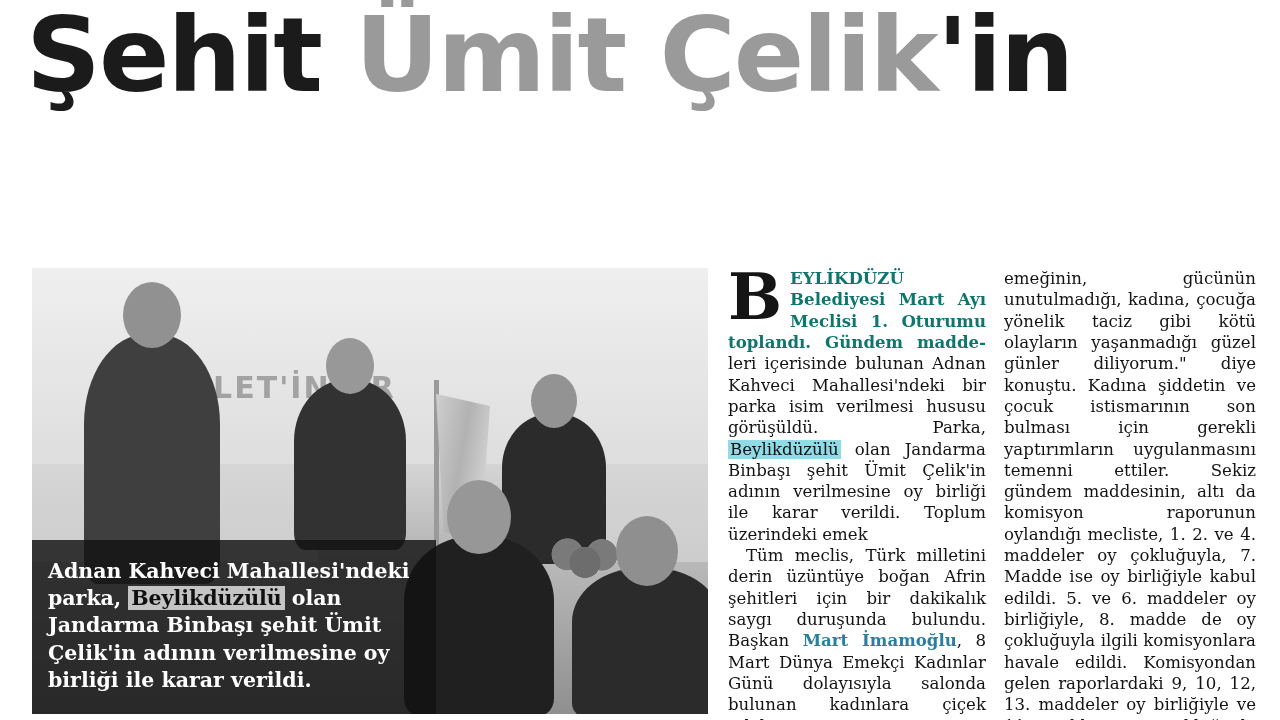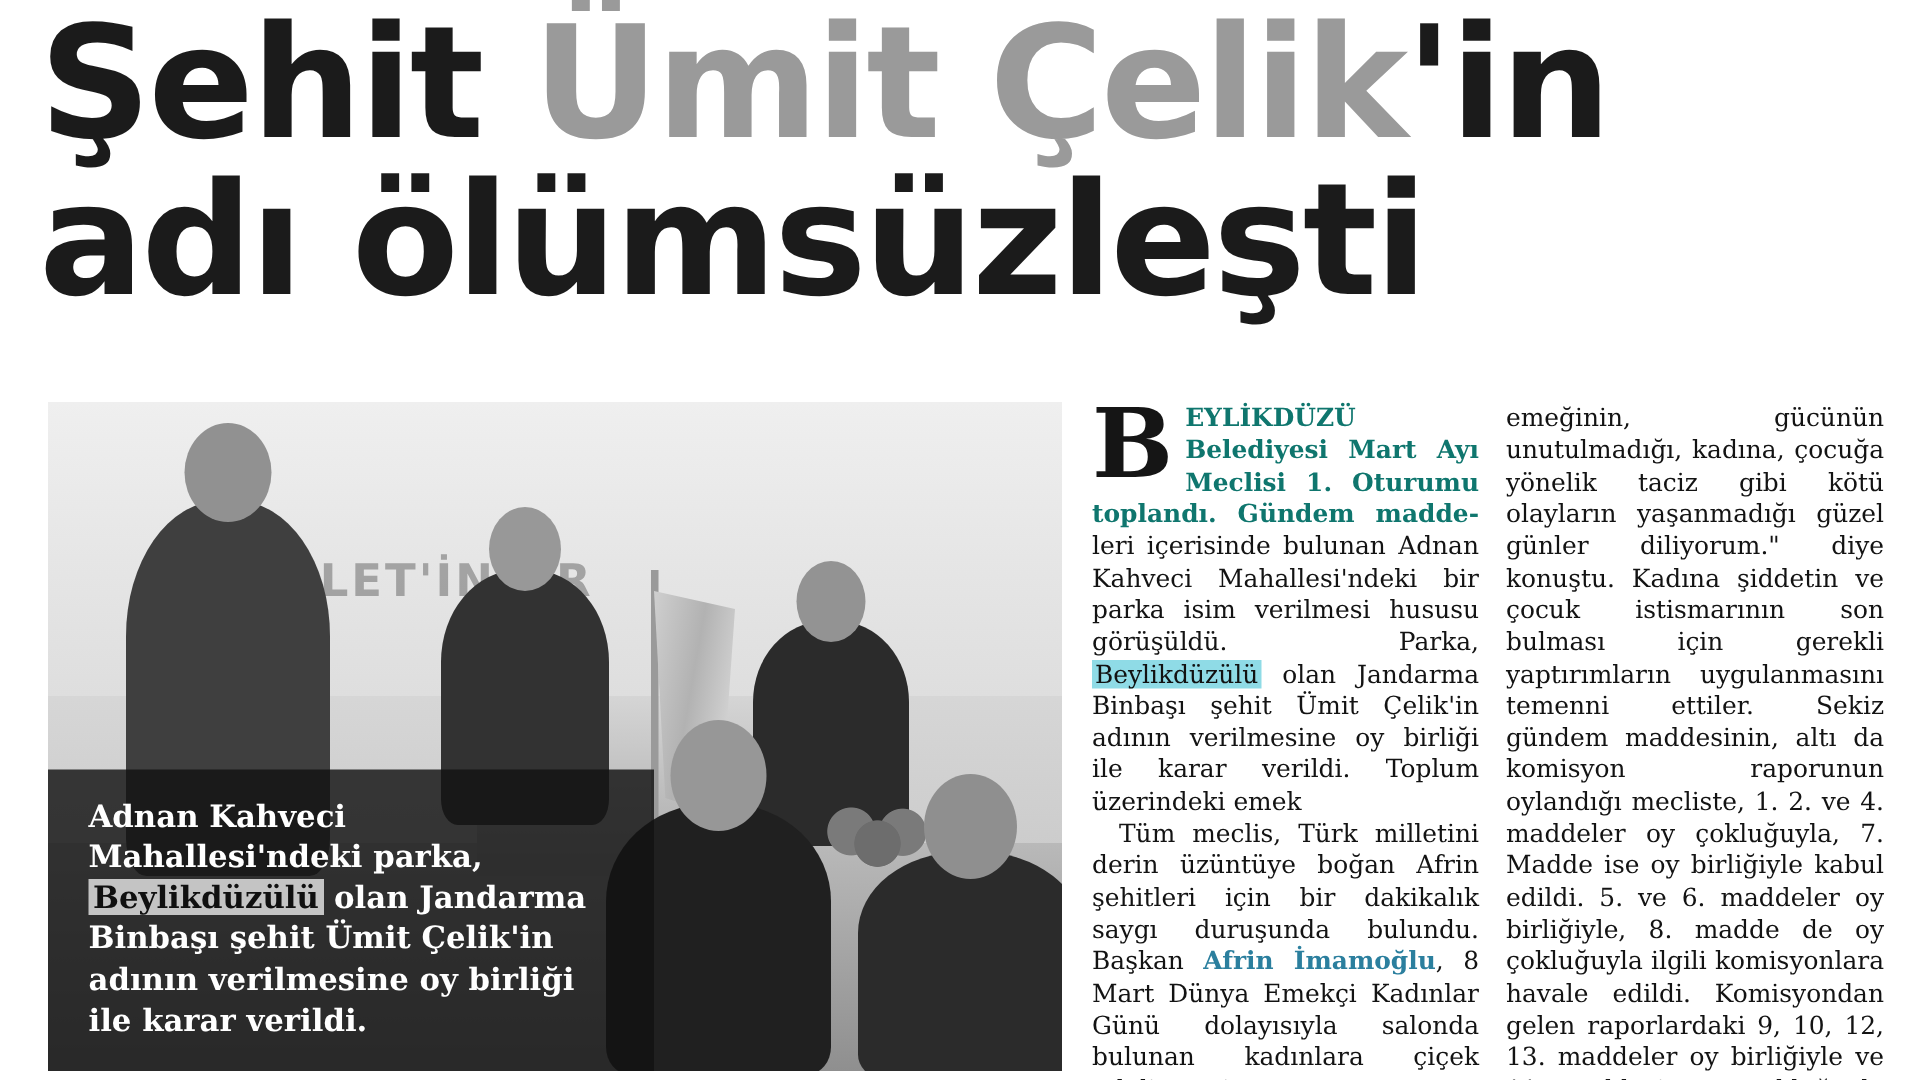--- a/index.html
+++ b/index.html
@@ -141,21 +141,21 @@
                 radial-gradient(circle at 25% 45%, #7a7a7a 0 26%, transparent 27%),
                 radial-gradient(circle at 74% 46%, #7a7a7a 0 26%, transparent 27%);
   }
 
   
   .caption {
     position: absolute;
     left: 0;
     bottom: 0;
     width: 404px;
-    padding: 18px 22px 20px 27px;
+    padding: 18px 22px 20px 16px;
     box-sizing: border-box;
     background: rgba(18,18,18,0.82);
     color: #ffffff;
     font-family: "DejaVu Serif", serif;
     font-weight: bold;
     font-size: 20.5px;
     line-height: 1.33;
   }
   .caption .hl {
     background: #7fd6e2;
@@ -203,21 +203,20 @@
   .col p { margin: 0; text-indent: 18px; }
   .col p.first { text-indent: 0; }
 </style>
 </head>
 <body>
 
 <div class="page">
 
   <div class="headline">
     <div class="headline-line l1"><span>Şehit </span><span class="hl-grey">Ümit Çelik</span><span>'in</span></div>
-    <div class="headline-line l2">adı ölümsüzleşti</div>
   </div>
 
   <div class="photo">
     <div class="bg"></div>
     <div class="wall-band"></div>
     <div class="wall-text">LLET'İNDİR</div>
     <div class="desk"></div>
     <div class="podium"></div>
     <div class="flagpole"></div>
     <div class="flag"></div>
@@ -237,21 +236,21 @@
       </div>
     <div class="fig f5">
         <div class="head"></div>
       </div>
 
     <div class="caption"><span>Adnan Kahveci Mahallesi'ndeki parka, </span><span class="hl">Beylikdüzülü</span><span> olan Jandarma Binbaşı şehit Ümit Çelik'in adının verilmesine oy birliği ile karar verildi.</span></div>
   </div>
 
   <div class="col c1">
     <p class="first"><span class="dropcap">B</span><span class="lede">EYLİKDÜZÜ Belediyesi Mart Ayı Meclisi 1. Oturumu toplandı. Gündem madde-</span><span>leri içerisinde bulunan Adnan Kahveci Mahallesi'ndeki bir parka isim verilmesi hususu görüşüldü. Parka, </span><span class="hl-cyan">Beylikdüzülü</span><span> olan Jandarma Binbaşı şehit Ümit Çelik'in adının verilmesine oy birliği ile karar verildi. Toplum üzerindeki emek</span></p>
-    <p><span>Tüm meclis, Türk milletini derin üzüntüye boğan Afrin şehitleri için bir dakikalık saygı duruşunda bulundu. Başkan </span><span class="name-blue">Afrin İmamoğlu</span><span>, 8 Mart Dünya Emekçi Kadınlar Günü dolayısıyla salonda bulunan kadınlara çiçek takdim etti.</span></p>
+    <p><span>Tüm meclis, Türk milletini derin üzüntüye boğan Afrin şehitleri için bir dakikalık saygı duruşunda bulundu. Başkan </span><span class="name-blue">Mart İmamoğlu</span><span>, 8 Mart Dünya Emekçi Kadınlar Günü dolayısıyla salonda bulunan kadınlara çiçek takdim etti.</span></p>
 
   </div>
 
   <div class="col c2">
     <p class="first">emeğinin, gücünün unutulmadığı, kadına, çocuğa yönelik taciz gibi kötü olayların yaşanmadığı güzel günler diliyorum." diye konuştu. Kadına şiddetin ve çocuk istismarının son bulması için gerekli yaptırımların uygulanmasını temenni ettiler. Sekiz gündem maddesinin, altı da komisyon raporunun oylandığı mecliste, 1. 2. ve 4. maddeler oy çokluğuyla, 7. Madde ise oy birliğiyle kabul edildi. 5. ve 6. maddeler oy birliğiyle, 8. madde de oy çokluğuyla ilgili komisyonlara havale edildi. Komisyondan gelen raporlardaki 9, 10, 12, 13. maddeler oy birliğiyle ve 11. madde ise oy çokluğuyla kabul edildi. 14. ve son madde olan Jandarma Binbaşı Şehit Ümit Çelik'in adının yaşadığı mahalledeki parka verilmesini içeren madde de oy birliğiyle kabul edildi. Meclisin 2. oturumunun ise 9 Mart Cuma günü saat 10.00'da yapılmasına karar verildi.</p>
   </div>
 
 </div>
 
 </body></html>

